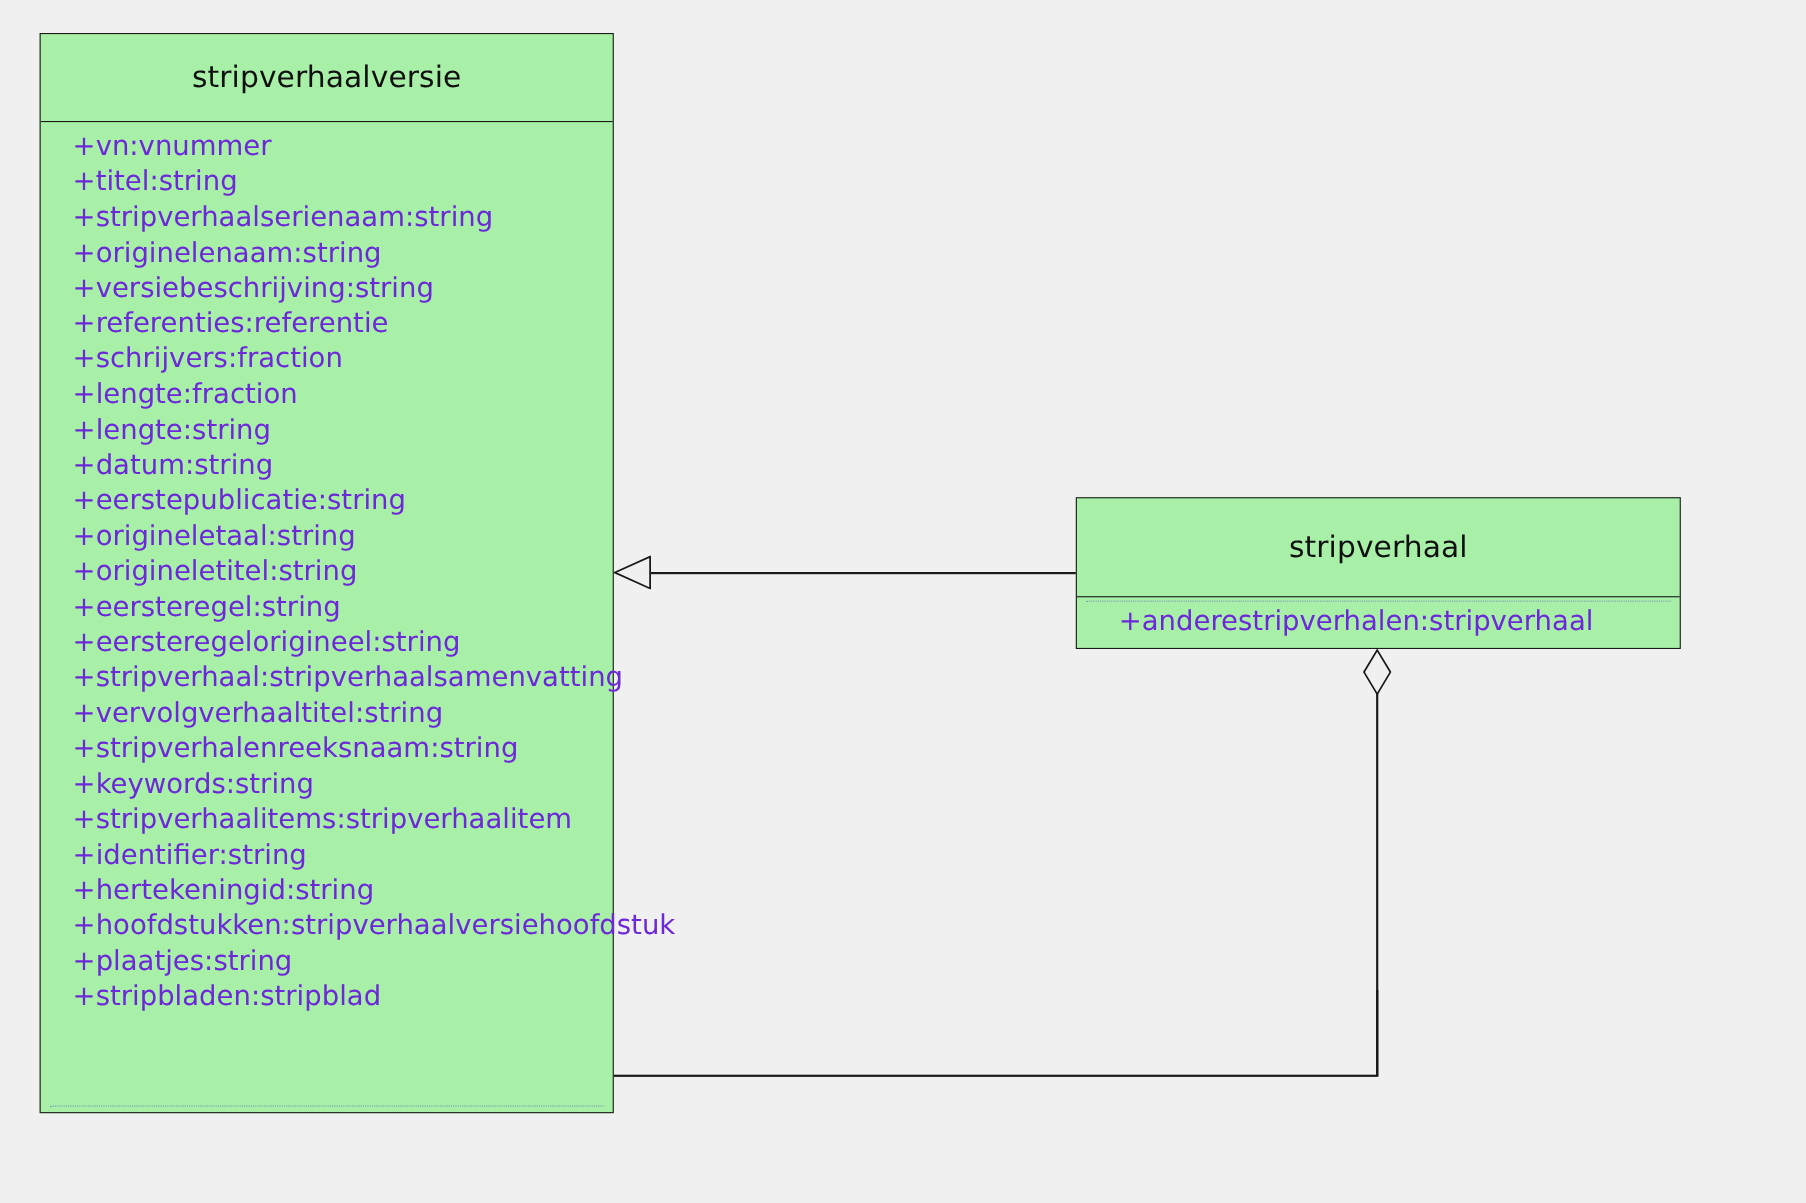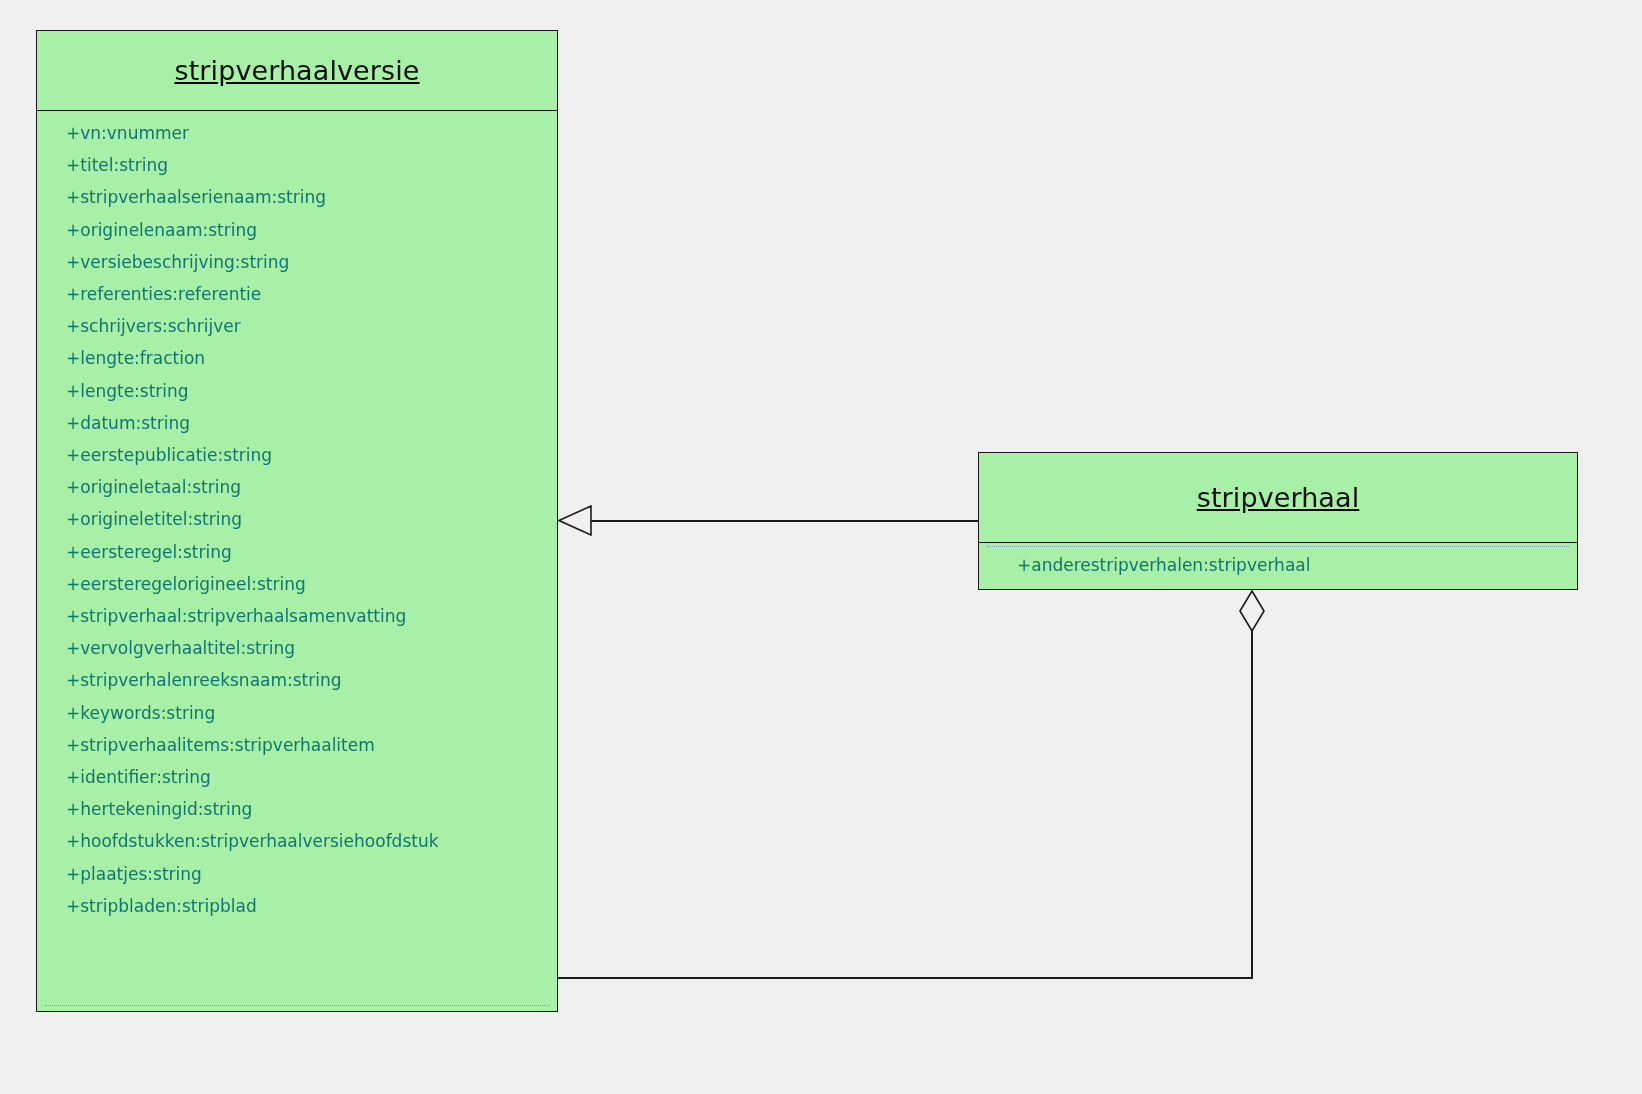--- a/index.html
+++ b/index.html
@@ -30,21 +30,20 @@
     border: 1.5px solid #1a1a1a;
     z-index: 3;
   }
   .uml-header {
     box-sizing: border-box;
     border-bottom: 1.5px solid #1a1a1a;
     display: flex;
     align-items: center;
     justify-content: center;
     text-align: center;
-    text-decoration: underline;
   }
   .uml-title {
     font-size: 27px;
     color: #101010;
     letter-spacing: 0.1px;
     font-weight: normal;
   }
   .uml-attrs {
     box-sizing: border-box;
     position: relative;
@@ -52,23 +51,23 @@
   }
   .dotline {
     position: absolute;
     left: 8px;
     right: 8px;
     height: 0;
     border-top: 1px dotted #7a9ab8;
   }
   .dotline.top { top: 3px; }
   .attr {
-    font-size: 17px;
+    font-size: 25px;
     line-height: 32.2px;
-    color: #0f766e;
+    color: #6d28d9;
     padding-left: 29px;
     white-space: nowrap;
   }
 
   
   #class-stripverhaalversie {
     left: 36px;
     top: 30px;
     width: 522px;
     height: 982px;
@@ -81,21 +80,21 @@
     padding-top: 6px;
   }
   #class-stripverhaalversie .dotline.bottom {
     bottom: 4px;
   }
 
   
   #class-stripverhaal {
     left: 978px;
     top: 452px;
-    width: 600px;
+    width: 550px;
     height: 138px;
   }
   #class-stripverhaal .uml-header {
     height: 90px;
   }
   #class-stripverhaal .uml-attrs {
     height: 46px;
     padding-top: 0;
   }
   #class-stripverhaal .attr {
@@ -174,21 +173,21 @@
     <div class="uml-header">
       <span class="uml-title">stripverhaalversie</span>
     </div>
     <div class="uml-attrs">
       <div class="attr">+vn:vnummer</div>
       <div class="attr">+titel:string</div>
       <div class="attr">+stripverhaalserienaam:string</div>
       <div class="attr">+originelenaam:string</div>
       <div class="attr">+versiebeschrijving:string</div>
       <div class="attr">+referenties:referentie</div>
-      <div class="attr">+schrijvers:schrijver</div>
+      <div class="attr">+schrijvers:fraction</div>
       <div class="attr">+lengte:fraction</div>
       <div class="attr">+lengte:string</div>
       <div class="attr">+datum:string</div>
       <div class="attr">+eerstepublicatie:string</div>
       <div class="attr">+origineletaal:string</div>
       <div class="attr">+origineletitel:string</div>
       <div class="attr">+eersteregel:string</div>
       <div class="attr">+eersteregelorigineel:string</div>
       <div class="attr">+stripverhaal:stripverhaalsamenvatting</div>
       <div class="attr">+vervolgverhaaltitel:string</div>

